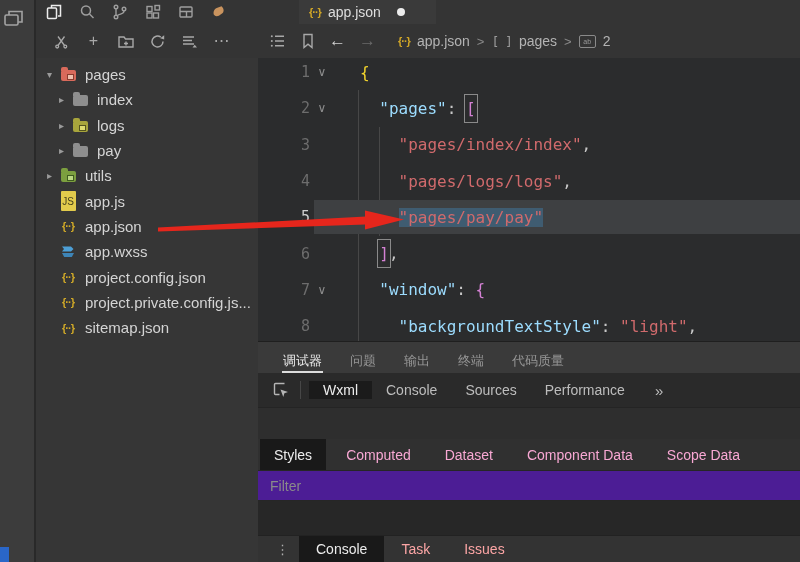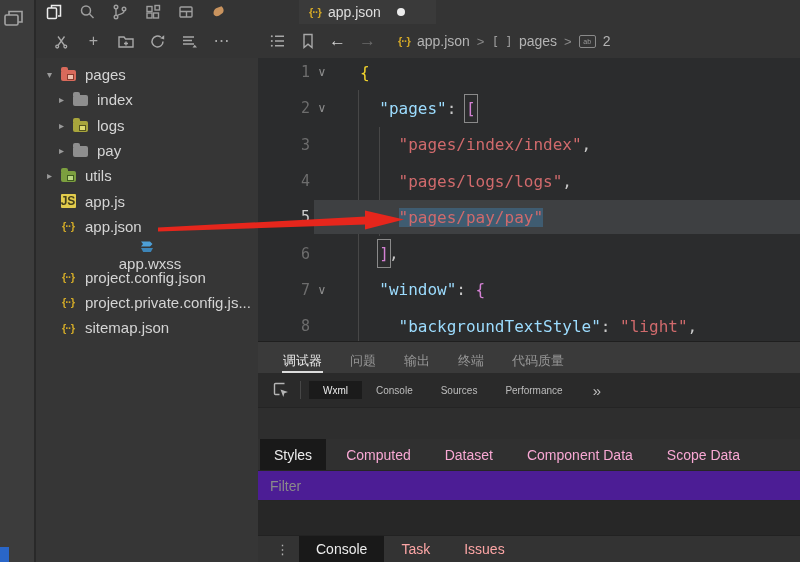--- a/index.html
+++ b/index.html
@@ -42,21 +42,21 @@
   .tarrow{width:15px;flex:none;text-align:center;color:#9a9a9a;font-size:10px;}
   .ticon{width:18px;height:16px;flex:none;margin:0 8px 0 2px;display:flex;align-items:center;justify-content:center;position:relative;}
   .fold-base{width:15px;height:11px;border-radius:2px;position:relative;margin-top:2px;}
   .fold-base::before{content:'';position:absolute;left:0;top:-3px;width:7px;height:4px;border-radius:2px 2px 0 0;background:inherit;}
   .f-red{background:#d96a5b;}  .f-gray{background:#8e8e8e;}
   .f-olive{background:#a8a53c;} .f-green{background:#7c9f3f;}
   .badge::after{content:'';position:absolute;right:2px;bottom:1px;width:7px;height:6px;box-sizing:border-box;}
   .f-red.badge::after{background:#f0c0ae;border:1px solid #8a3d30;}
   .f-olive.badge::after{background:#dedc6f;border:1px solid #55551f;}
   .f-green.badge::after{background:#bcd883;border:1px solid #3f5c20;}
-  .ticon-js{background:#e2cb4c;color:#433f1c;font-weight:bold;font-size:12px;width:15px;height:14px;
+  .ticon-js{background:#e2cb4c;color:#433f1c;font-weight:normal;font-size:10px;width:15px;height:20px;
             display:flex;align-items:center;justify-content:center;border-radius:1px;}
   .ticon-json{color:#d0a928;font-weight:bold;font-size:11px;letter-spacing:-1px;}
 
   
   #editor{position:absolute;left:258px;top:58px;width:542px;height:283px;background:#2b2c2d;overflow:hidden;}
   .guide{position:absolute;width:1px;background:#474747;}
   .lines{position:absolute;left:0;top:-4px;width:100%;}
   .line{position:relative;height:36.3px;display:flex;align-items:center;}
   .line.hl::before{content:'';position:absolute;left:56px;right:0;top:1px;bottom:1px;background:#3e4042;}
   .lnum{width:52px;text-align:right;color:#6d6d6d;font-family:"DejaVu Sans Mono",monospace;font-size:15px;flex:none;position:relative;z-index:1;}
@@ -72,21 +72,21 @@
 
   
   #debug-panel{position:absolute;left:258px;top:341px;width:542px;height:221px;background:#2e2e2e;
                border-top:1px solid #1f1f1f;box-sizing:border-box;}
   .rowA{height:31px;background:#3a3a3a;display:flex;align-items:flex-end;padding-left:24px;gap:26px;box-sizing:border-box;}
   .cn-tab{font-size:13px;color:#969696;padding:5px 1px 6px;line-height:1;}
   .cn-tab.active{color:#eaeaea;border-bottom:2px solid #dcdcdc;padding-bottom:4px;}
   .rowB{height:35px;background:#2a2a2a;display:flex;align-items:center;border-bottom:1px solid #242424;box-sizing:border-box;}
   .inspect{width:22px;height:22px;margin:0 8px 0 12px;color:#b5b5b5;display:flex;align-items:center;justify-content:center;}
   .sepv{width:1px;height:18px;background:#474747;margin-right:8px;}
-  .dtab{font-size:10px;color:#bdbdbd;padding:0 14px;height:18px;display:flex;align-items:center;}
+  .dtab{font-size:14px;color:#bdbdbd;padding:0 14px;height:18px;display:flex;align-items:center;}
   .dtab.active{background:#1b1b1b;color:#ececec;}
   .more{color:#bdbdbd;margin-left:16px;font-size:15px;}
   .rowC{height:31px;background:#2e2e2e;}
   .rowD{height:32px;background:#303030;display:flex;align-items:flex-start;padding-left:2px;
         border-bottom:1px solid #262626;box-sizing:border-box;}
   .itab{font-size:14px;color:#f9a8d4;padding:0 14px;height:31px;display:flex;align-items:center;margin-right:6px;}
   .itab.active{background:#191919;color:#ededed;}
   .rowE{height:30px;display:flex;align-items:center;background:#4c1d95;border-bottom:1px solid #262626;box-sizing:border-box;}
   .filter-input{background:transparent;border:none;outline:none;color:#bbbbbb;font-size:14px;
                 font-family:"Liberation Sans",sans-serif;padding-left:12px;width:300px;}
@@ -267,21 +267,21 @@
           </span>
           <span class="tlabel">app.js</span>
         </div>
         <div class="trow" style="padding-left: 6px;">
           <span class="tarrow"></span>
           <span class="ticon">
             <span class="ticon-json">{··}</span>
           </span>
           <span class="tlabel">app.json</span>
         </div>
-        <div class="trow" style="padding-left: 6px; flex-direction: column;">
+        <div class="trow" style="padding-left: 6px;">
           <span class="tarrow"></span>
           <span class="ticon">
             <svg class="ic" width="16" height="14" viewBox="0 0 16 14">
               <path d="M2 1.5h9l2.5 2.5-2.5 2.5H2l2-2.5z" fill="#4d9fd6"></path>
               <path d="M2 8h12l-2.2 4H4.2z" fill="#3d85b8"></path>
             </svg>
           </span>
           <span class="tlabel">app.wxss</span>
         </div>
         <div class="trow" style="padding-left: 6px;">

